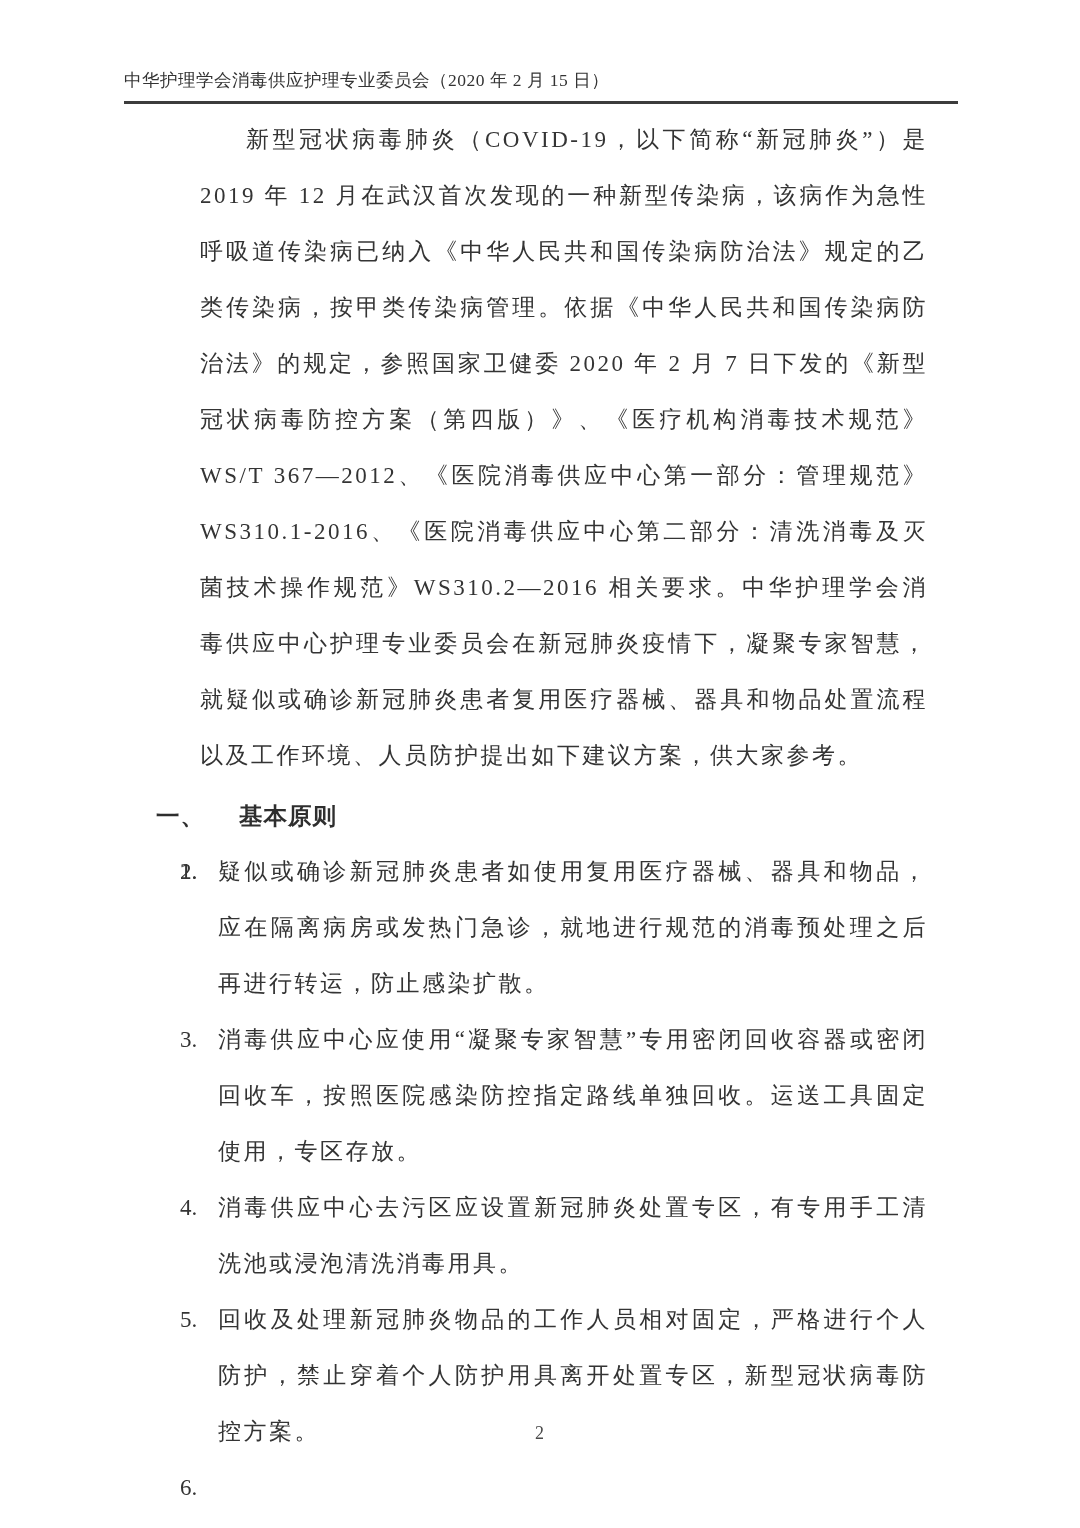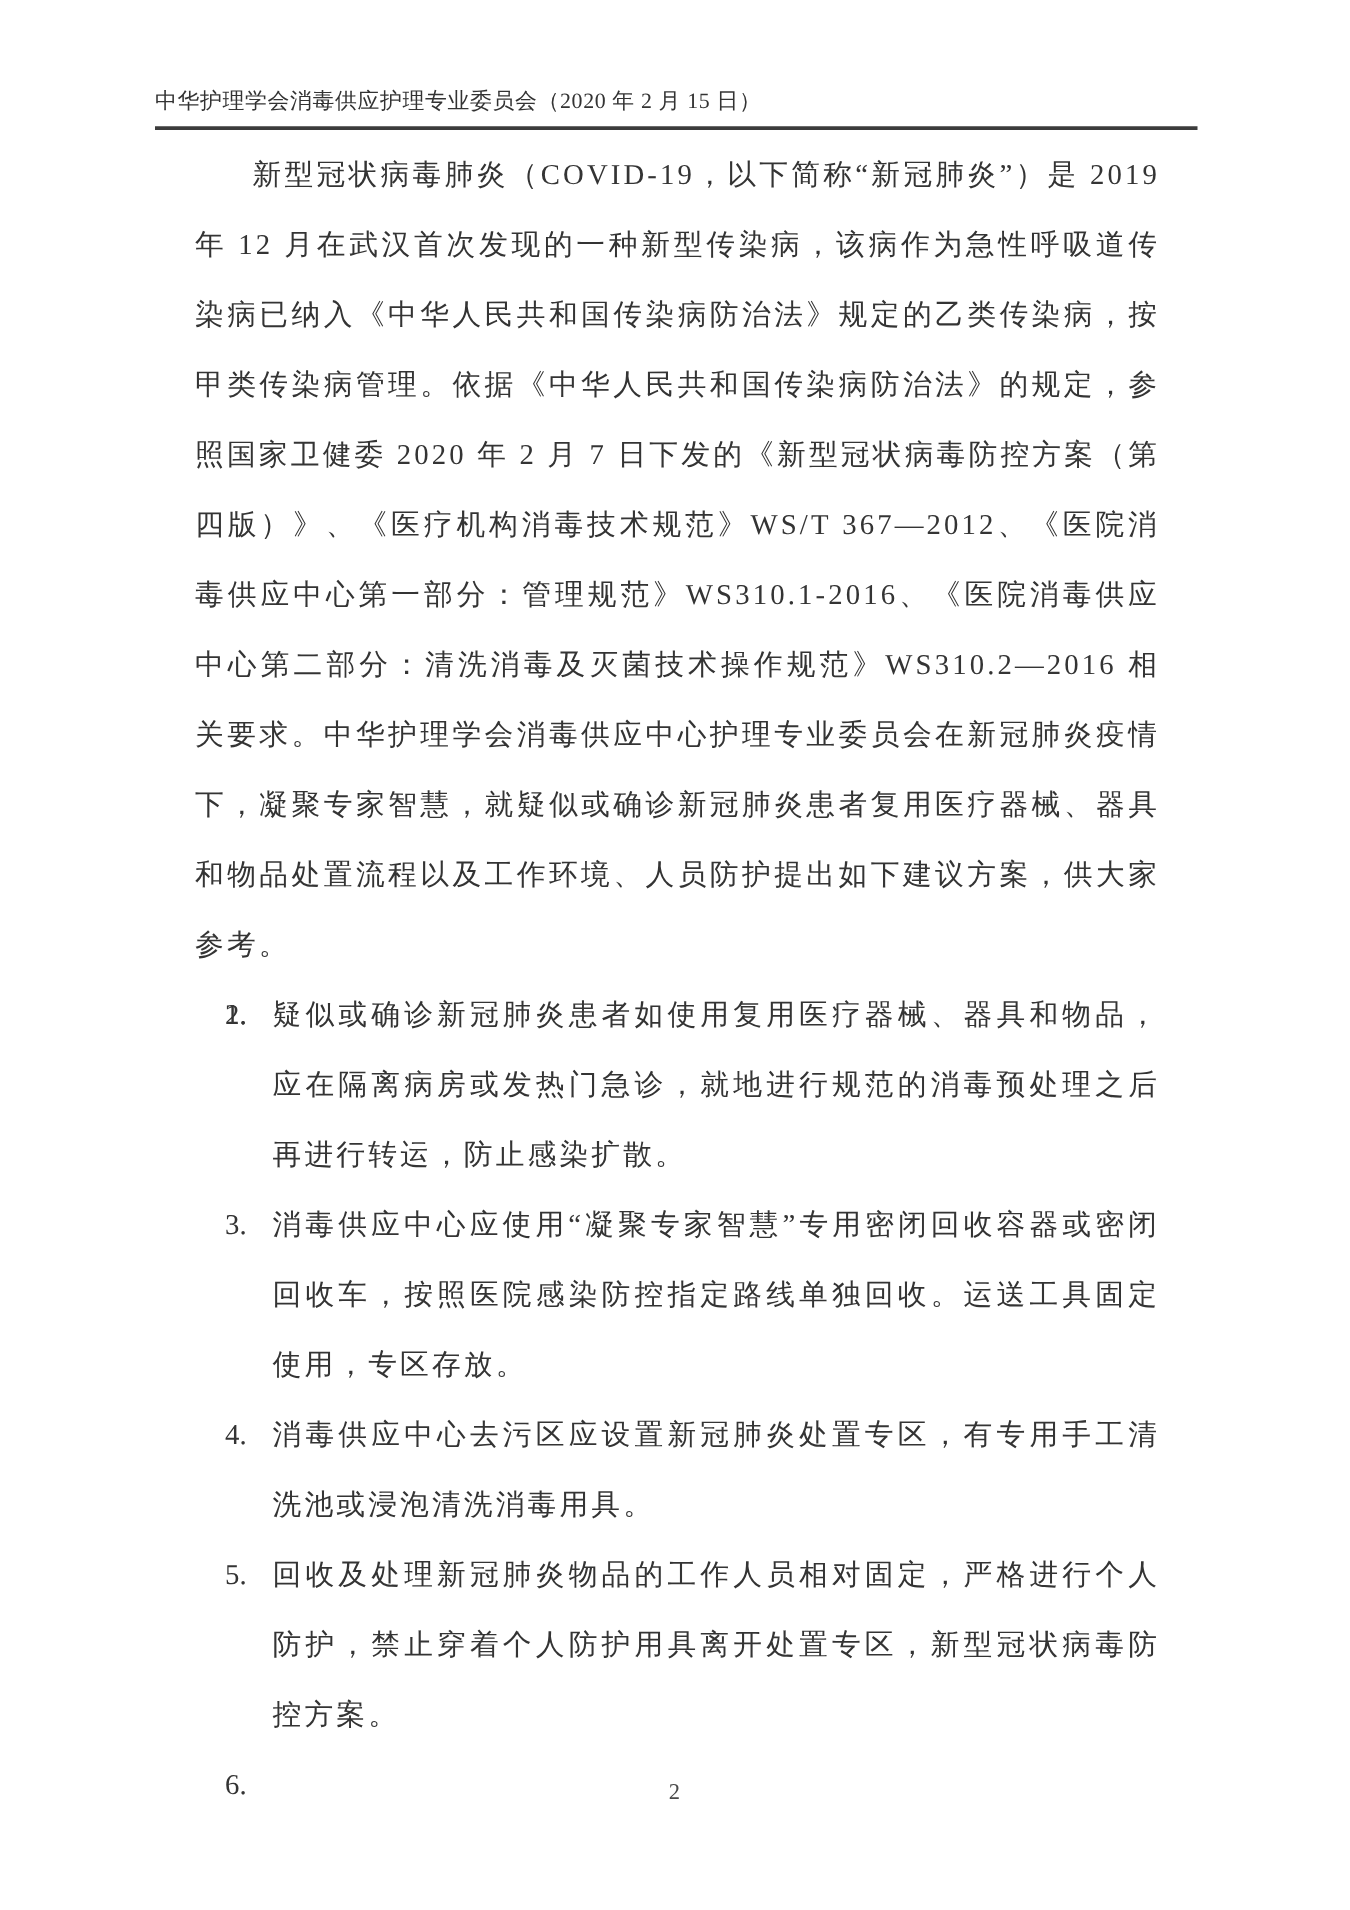--- a/index.html
+++ b/index.html
@@ -32,20 +32,21 @@
     left: 96px;
     right: 92px;
     font-size: 23px;
     line-height: 56px;
   }
   .intro {
     text-indent: 2em;
     text-align: justify;
     text-justify: inter-character;
     letter-spacing: 2.5px;
+    margin-left: 44px;
   }
   .section-heading {
     margin-top: 4px;
     font-size: 23.5px;
     font-weight: bold;
     color: #2e2e2e;
     letter-spacing: 1px;
     line-height: 56px;
   }
   .section-heading .marker { margin-right: 34px; }
@@ -80,20 +81,23 @@
 <div class="page">
 
   <header class="header">
     <span>中华护理学会消毒供应护理专业委员会（2020 年 2 月 15 日）</span>
   </header>
 
   <main class="content">
 
     <p class="intro">新型冠状病毒肺炎（COVID-19，以下简称“新冠肺炎”）是 2019 年 12 月在武汉首次发现的一种新型传染病，该病作为急性呼吸道传染病已纳入《中华人民共和国传染病防治法》规定的乙类传染病，按甲类传染病管理。依据《中华人民共和国传染病防治法》的规定，参照国家卫健委 2020 年 2 月 7 日下发的《新型冠状病毒防控方案（第四版）》、《医疗机构消毒技术规范》WS/T 367—2012、《医院消毒供应中心第一部分：管理规范》WS310.1-2016、《医院消毒供应中心第二部分：清洗消毒及灭菌技术操作规范》WS310.2—2016 相关要求。中华护理学会消毒供应中心护理专业委员会在新冠肺炎疫情下，凝聚专家智慧，就疑似或确诊新冠肺炎患者复用医疗器械、器具和物品处置流程以及工作环境、人员防护提出如下建议方案，供大家参考。</p>
 
+    <h2 class="section-heading">
+      <span class="marker">一、</span><span>基本原则</span>
+    </h2>
 
     <ol class="rules">
       <li class="rule-item">
         <span class="num">1.</span>
       </li>
       <li class="rule-item">
         <span class="num">2.</span>
         <span class="text">疑似或确诊新冠肺炎患者如使用复用医疗器械、器具和物品，应在隔离病房或发热门急诊，就地进行规范的消毒预处理之后再进行转运，防止感染扩散。</span>
       </li>
       <li class="rule-item">

